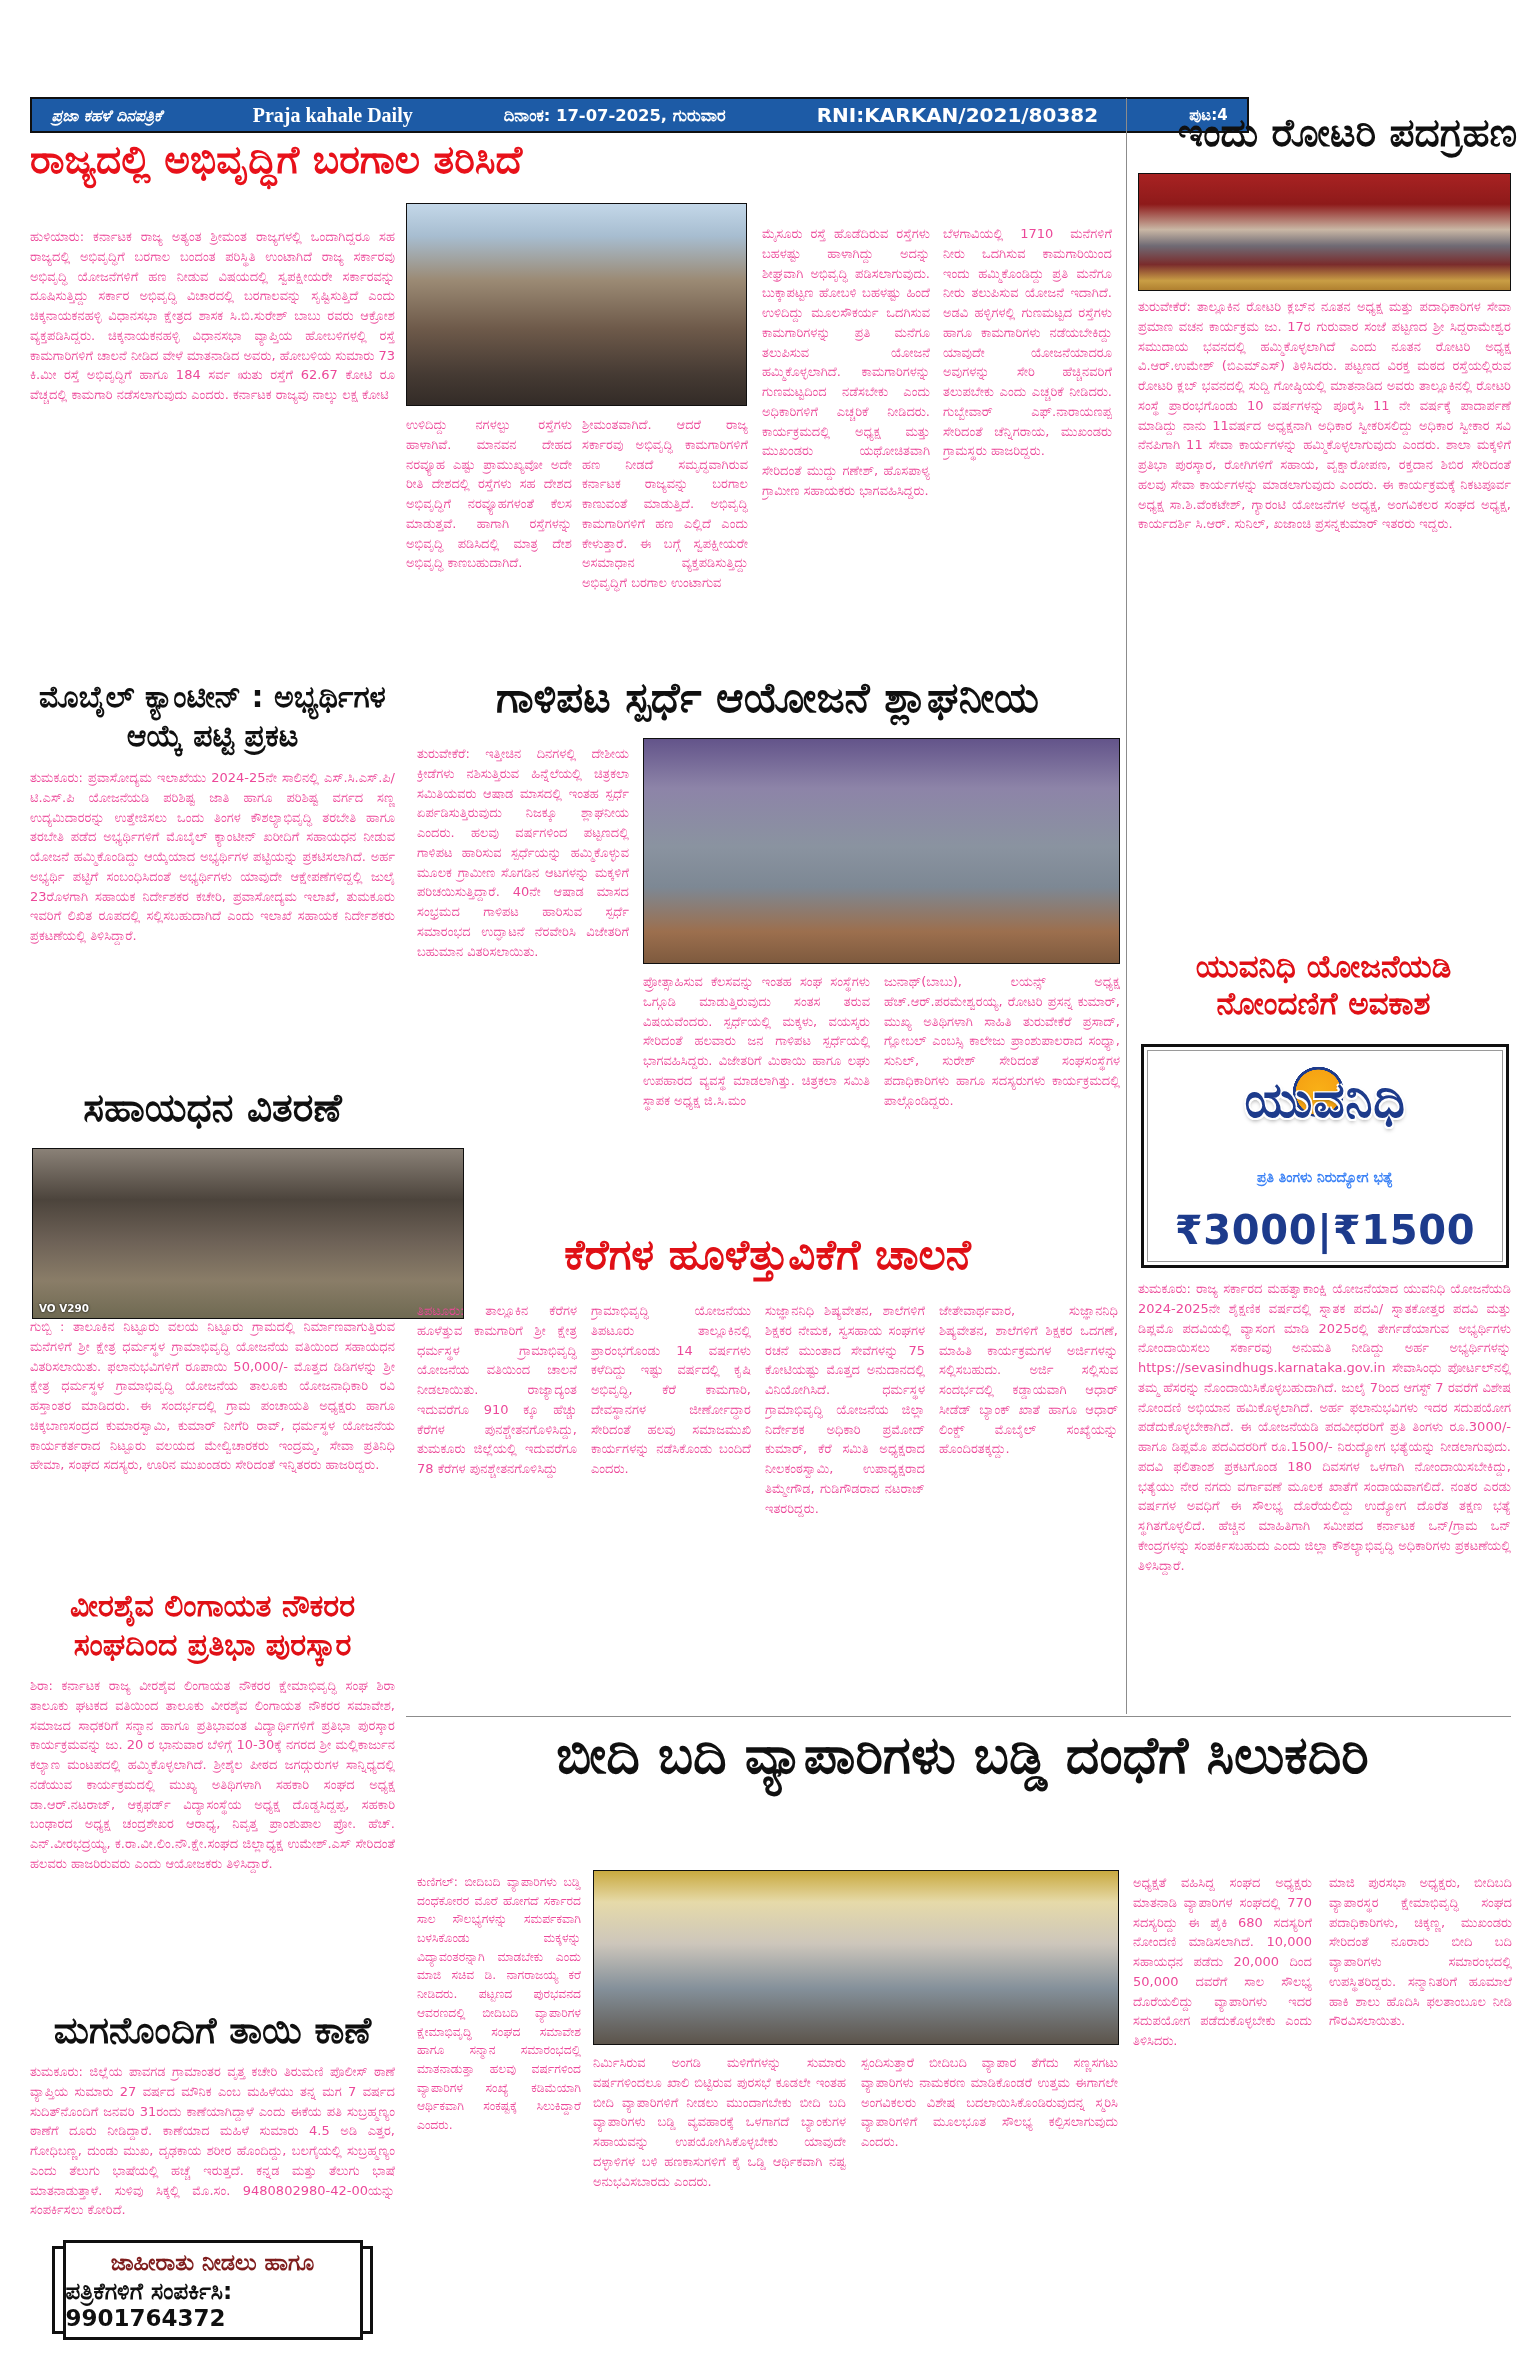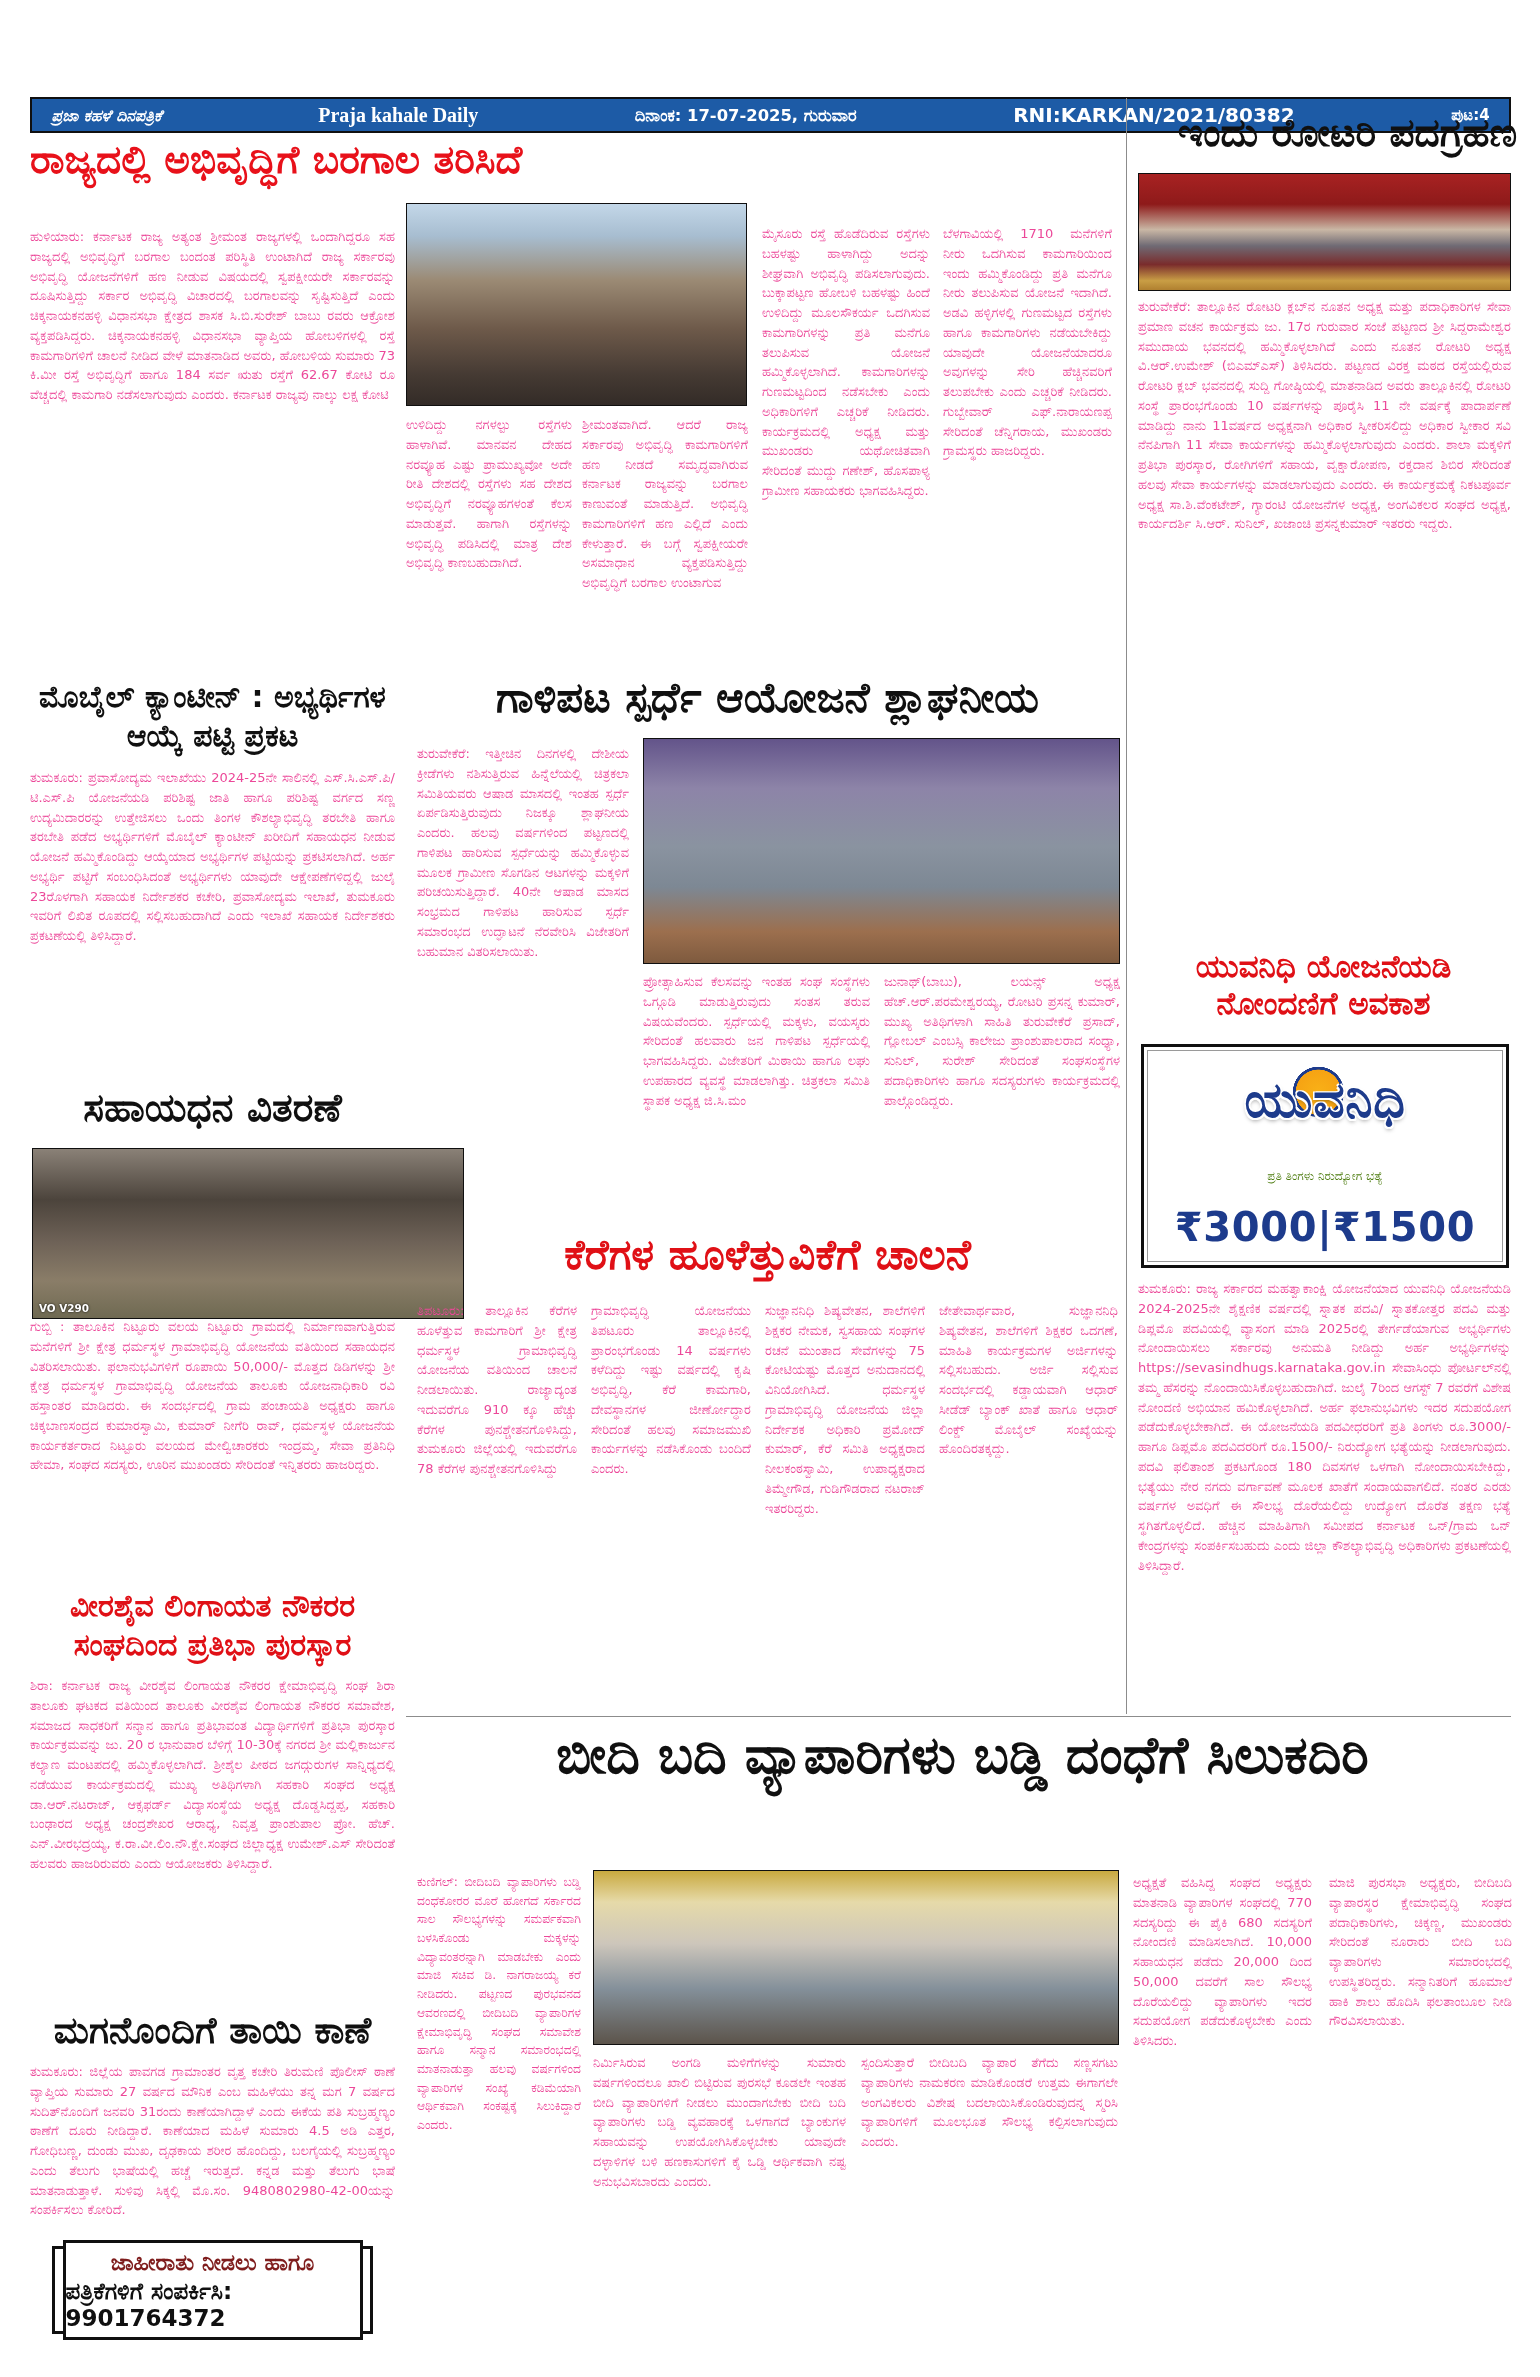--- a/index.html
+++ b/index.html
@@ -4,21 +4,21 @@
 <style>
   html,body{margin:0;padding:0;background:#e8e8e8;}
   #page{
     position:relative;width:1541px;height:2377px;background:#ffffff;
     font-family:"DejaVu Sans","Liberation Sans",sans-serif;color:#161616;
     overflow:hidden;margin:0 auto;
   }
   .abs{position:absolute;}
   
   #header-bar{
-    left:30px;top:97px;width:1481px;height:36px;background:#1d5ba6;
+    left:30px;top:97px;width:1219px;height:36px;background:#1d5ba6;
     border:2.2px solid #101010;box-sizing:border-box;display:flex;align-items:center;
     justify-content:space-between;padding:0 19.4px;color:#ffffff;
   }
   #header-bar .kn-script{font-style:italic;font-size:15.7px;font-weight:600;}
   #header-bar .en-title{font-family:"Liberation Serif","DejaVu Serif",serif;font-size:20px;font-weight:bold;}
   #header-bar .mid{font-size:16.4px;font-weight:600;}
   #header-bar .rni{font-size:20px;font-weight:bold;}
   #header-bar .pg{font-size:15px;font-weight:600;}
   
   .hl-red-big{color:#e8111a;font-weight:bold;line-height:1.05;}
@@ -50,21 +50,21 @@
   .yn-logo-wrap{position:relative;margin-top:21px;height:89px;}
   .yn-sun{
     position:absolute;left:50%;top:-10.4px;transform:translateX(-62%);
     width:55px;height:55px;border-radius:50%;
     background:radial-gradient(circle at 50% 55%,#f9b117 0%,#f6a313 55%,#1d3b8c 56%,#1d3b8c 62%,transparent 63%);
   }
   .yn-logo{
     position:relative;font-size:49px;font-weight:900;color:#1d3b8c;letter-spacing:0.7px;
     text-shadow:-1.5px -1.5px 0 #fff,1.5px -1.5px 0 #fff,-1.5px 1.5px 0 #fff,1.5px 1.5px 0 #fff,0 3px 4.5px rgba(0,0,0,.35);
   }
-  .yn-sub{font-size:12px;font-weight:400;color:#4d7c0f;margin-top:7.5px;}
+  .yn-sub{font-size:14px;font-weight:700;color:#3b82f6;margin-top:7.5px;}
   .yn-amt{font-size:40px;font-weight:900;color:#1d3b8c;letter-spacing:0.7px;margin-top:21px;}
   
   #contact-ad{left:52px;top:2246px;width:321px;height:88px;border:3px solid #101010;
     box-sizing:border-box;background:#fff;}
   #contact-ad .inner{position:absolute;inset:-9px 7.5px;border:3px solid #101010;background:#fff;
     display:flex;flex-direction:column;align-items:center;justify-content:center;gap:3px;}
   #contact-ad .l1{font-size:22.4px;font-weight:bold;color:#7f1d1d;}
   #contact-ad .l2{font-size:23px;font-weight:bold;color:#101010;}
 </style>
 </head>

